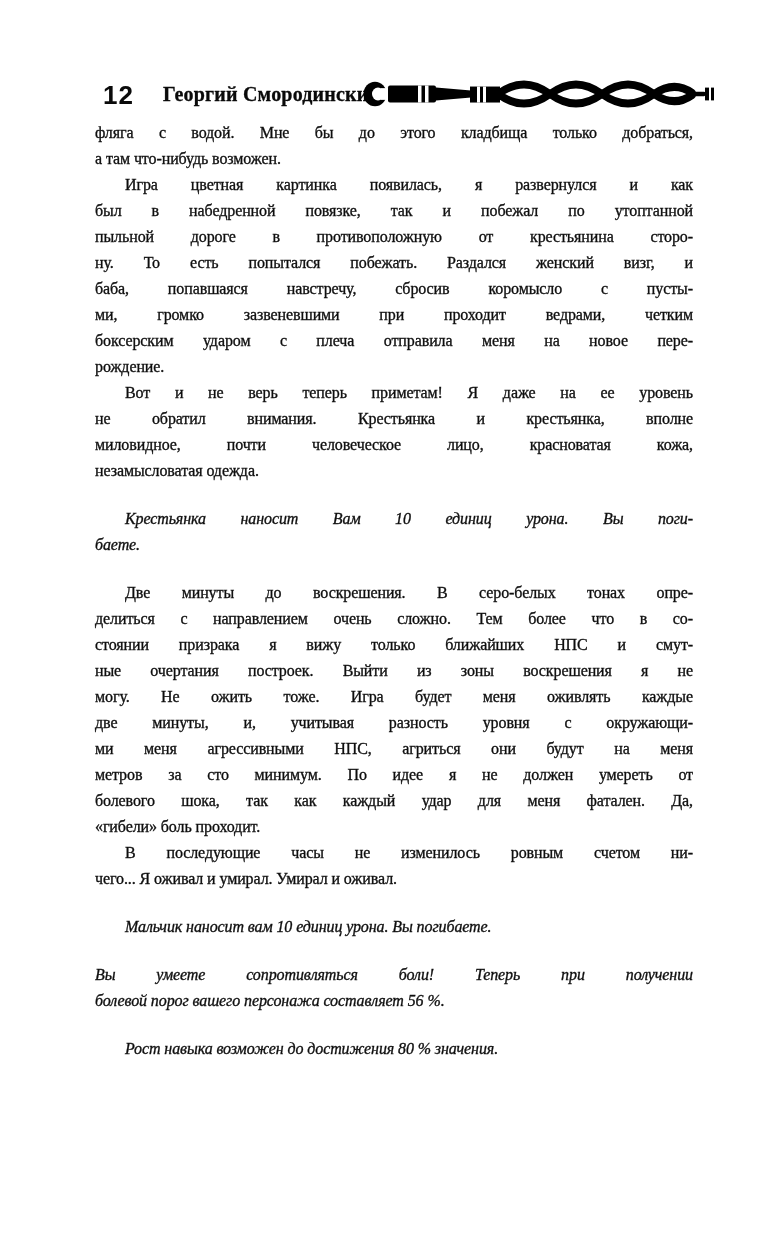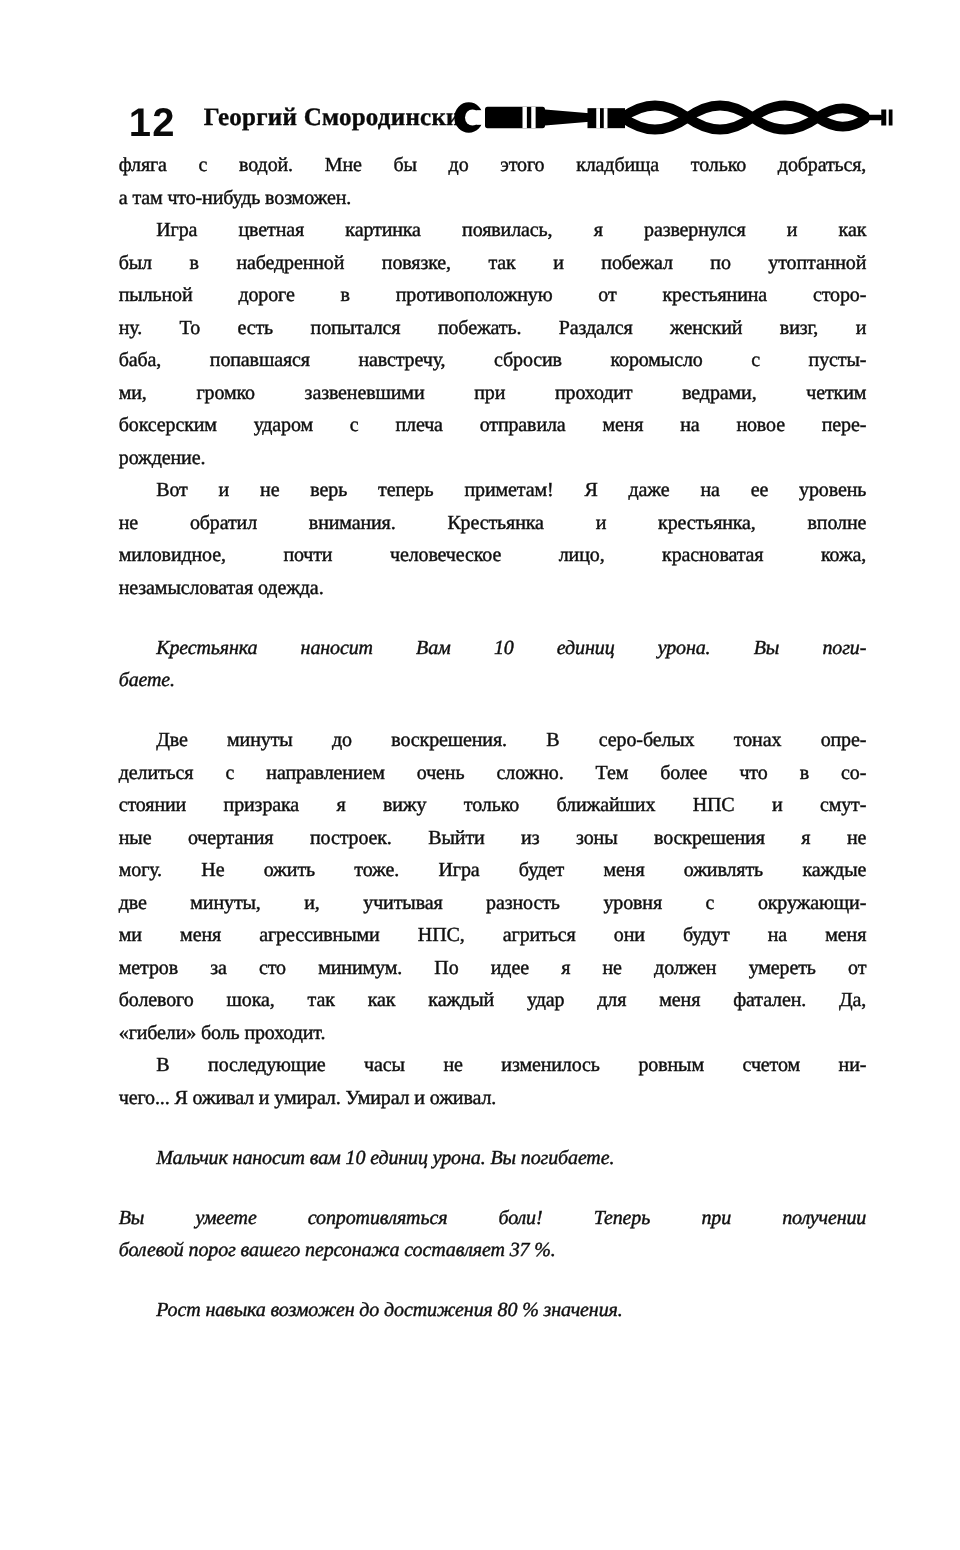--- a/index.html
+++ b/index.html
@@ -10,21 +10,21 @@
     background: #ffffff;
     overflow: hidden;
     font-family: "Liberation Serif", serif;
     color: #0e0e0e;
   }
   
   .header { position: absolute; top: 0; left: 0; right: 0; height: 120px; }
   .page-number {
     position: absolute; left: 103px; top: 80px;
     font-family: "Liberation Sans", sans-serif;
-    font-weight: bold; font-size: 32px; letter-spacing: 1px;
+    font-weight: bold; font-size: 26px; letter-spacing: 1px;
     color: #0a0a0a;
   }
   .author-name {
     position: absolute; left: 163px; top: 83px;
     font-family: "Liberation Serif", serif;
     font-weight: bold; font-size: 20px; letter-spacing: 0.2px;
     color: #0a0a0a;
     -webkit-text-stroke: 0.3px #0a0a0a;
   }
   .ornament { position: absolute; left: 362px; top: 78px; width: 354px; height: 32px; }
@@ -122,20 +122,20 @@
       </div>
       <div class="para">
         <div class="line indent">В последующие часы не изменилось ровным счетом ни-</div>
         <div class="line last">чего... Я оживал и умирал. Умирал и оживал.</div>
       </div>
       <div class="para italic gap">
         <div class="line last indent">Мальчик наносит вам 10 единиц урона. Вы погибаете.</div>
       </div>
       <div class="para italic gap">
         <div class="line">Вы умеете сопротивляться боли! Теперь при получении</div>
-        <div class="line last">болевой порог вашего персонажа составляет 37 %.</div>
+        <div class="line last">болевой порог вашего персонажа составляет 56 %.</div>
       </div>
       <div class="para italic gap">
         <div class="line last indent">Рост навыка возможен до достижения 80 % значения.</div>
       </div>
     </div>
 
 </div>
 
 </body></html>

